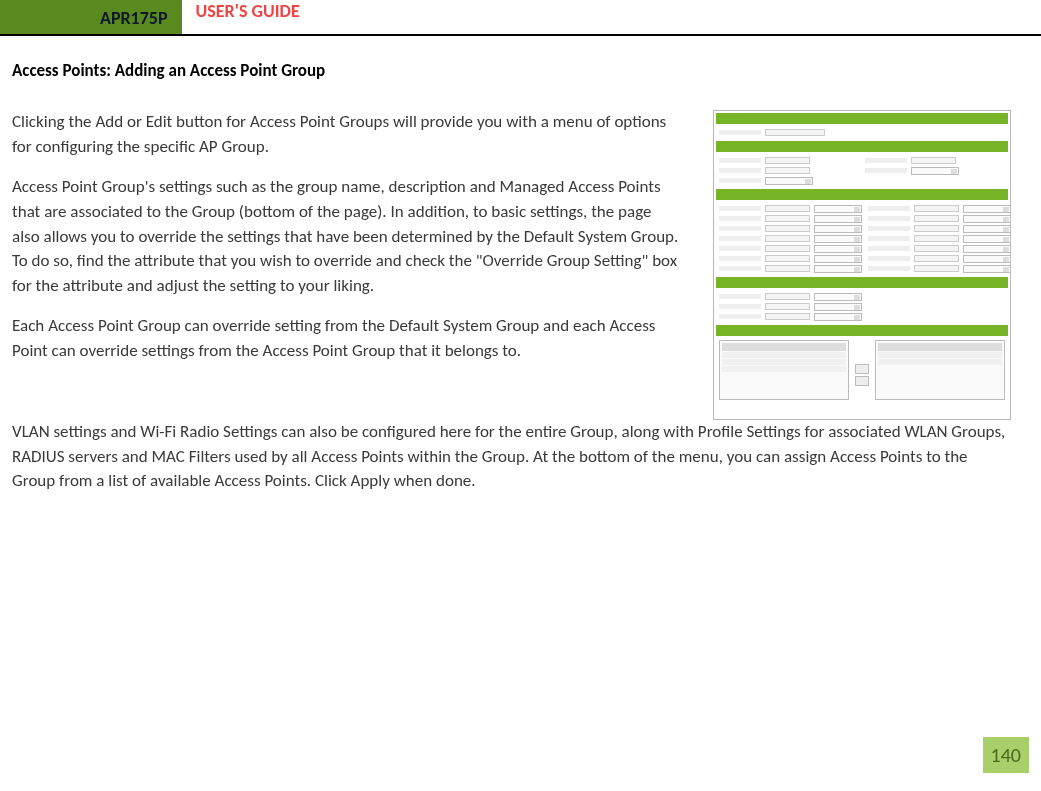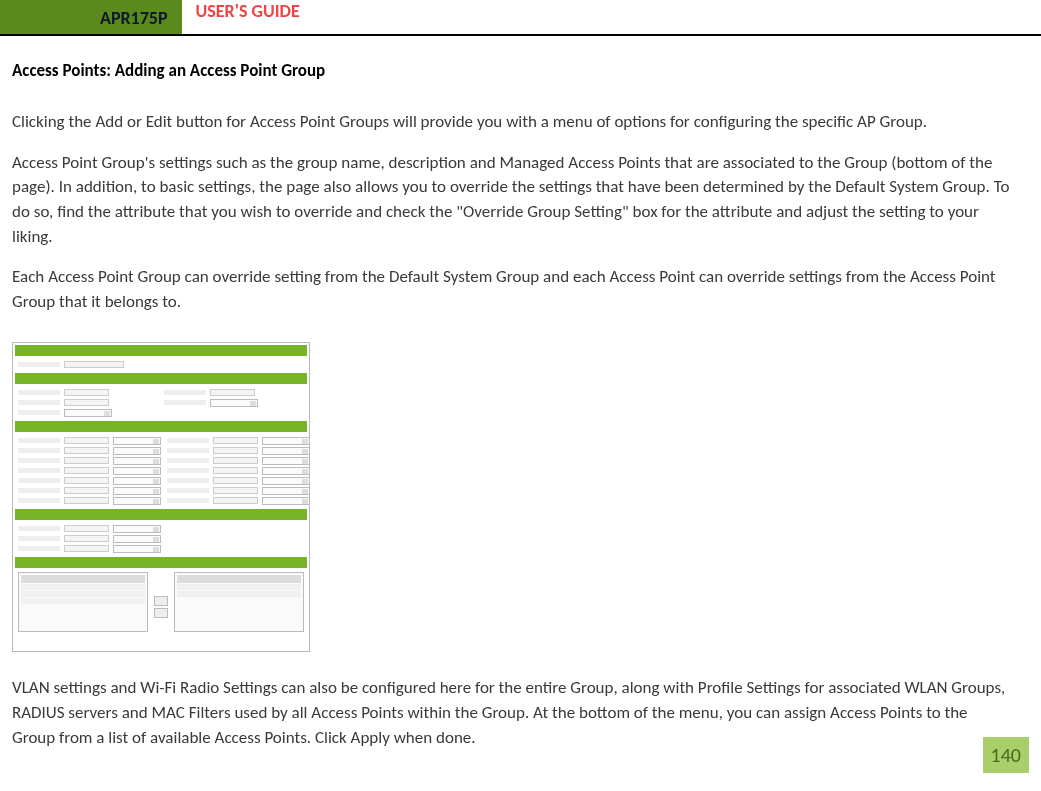--- a/index.html
+++ b/index.html
@@ -35,36 +35,34 @@
     color: #333;
   }
   .section-title {
     font-weight: bold;
     font-size: 17px;
     color: #000;
     margin-bottom: 29px;
   }
   .body-wrap {
     display: flex;
-    gap: 12px;
-    flex-direction: column;
+    gap: 33px;
   }
   .text-col { flex: 1; }
   .text-col p {
     font-size: 17px;
     line-height: 1.45;
     color: #3a3a3a;
     margin-bottom: 16px;
   }
   .full-width p {
     font-size: 17px;
     line-height: 1.45;
     color: #3a3a3a;
     margin-bottom: 16px;
-    margin-top: 24px;
   }
   .screenshot {
     width: 298px;
     height: 310px;
     border: 1px solid #b8b8b8;
     background: #fff;
     flex-shrink: 0;
     font-size: 5px;
     color: #888;
     padding: 2px;

